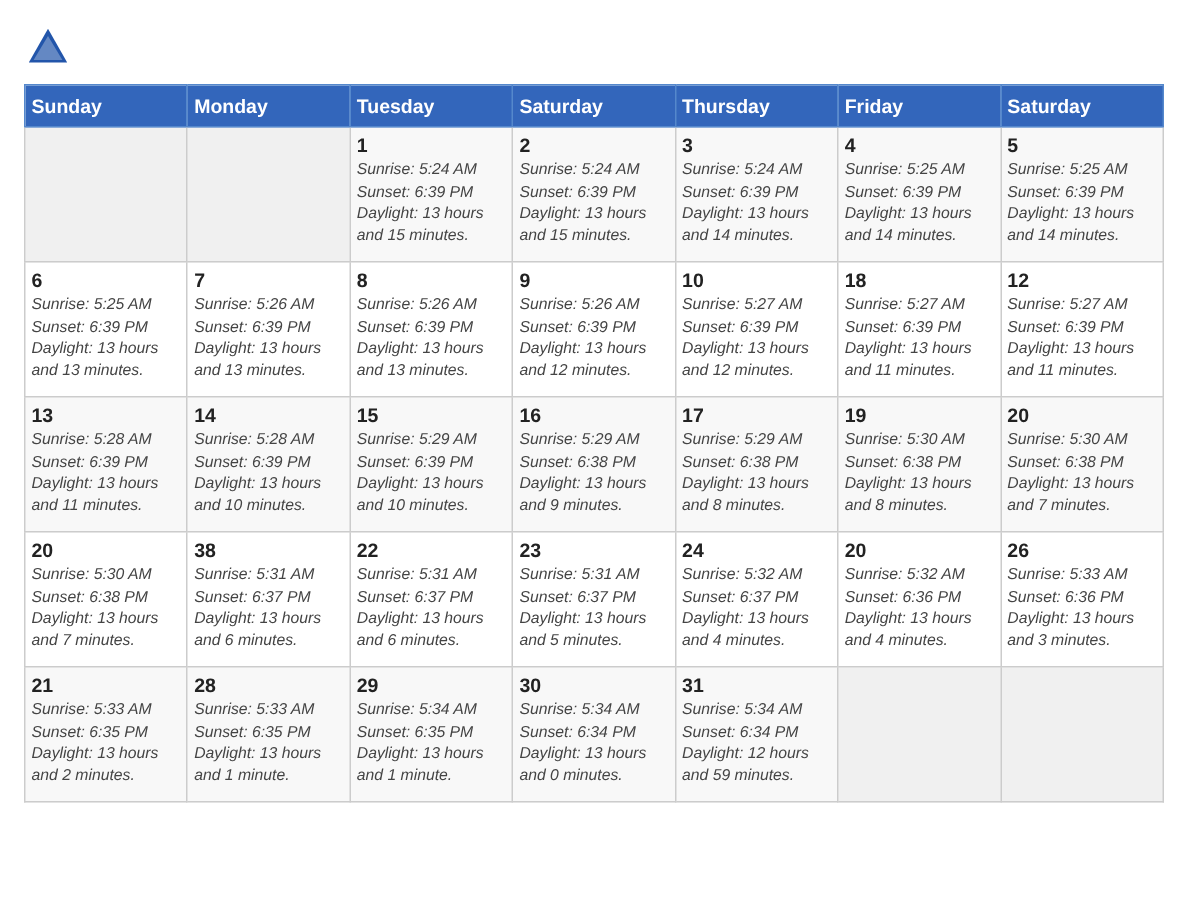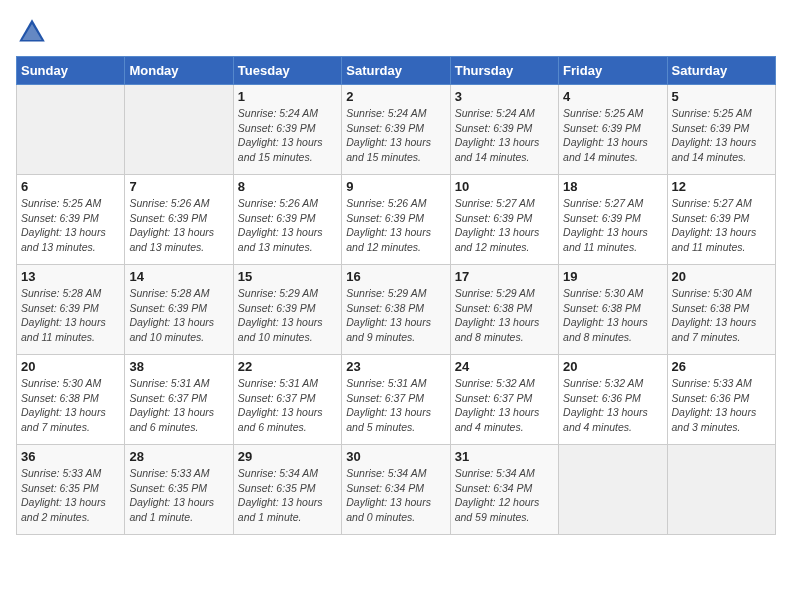--- a/index.html
+++ b/index.html
@@ -290,21 +290,21 @@
         </td>
         <td>
           <span class="day-num">26</span>
           <div class="day-detail" style="white-space: pre-line;">Sunrise: 5:33 AM
 Sunset: 6:36 PM
 Daylight: 13 hours and 3 minutes.</div>
         </td>
       </tr>
       <tr>
         <td>
-          <span class="day-num">36</span>
+          <span class="day-num">21</span>
           <div class="day-detail" style="white-space: pre-line;">Sunrise: 5:33 AM
 Sunset: 6:35 PM
 Daylight: 13 hours and 2 minutes.</div>
         </td>
         <td>
           <span class="day-num">28</span>
           <div class="day-detail" style="white-space: pre-line;">Sunrise: 5:33 AM
 Sunset: 6:35 PM
 Daylight: 13 hours and 1 minute.</div>
         </td>

